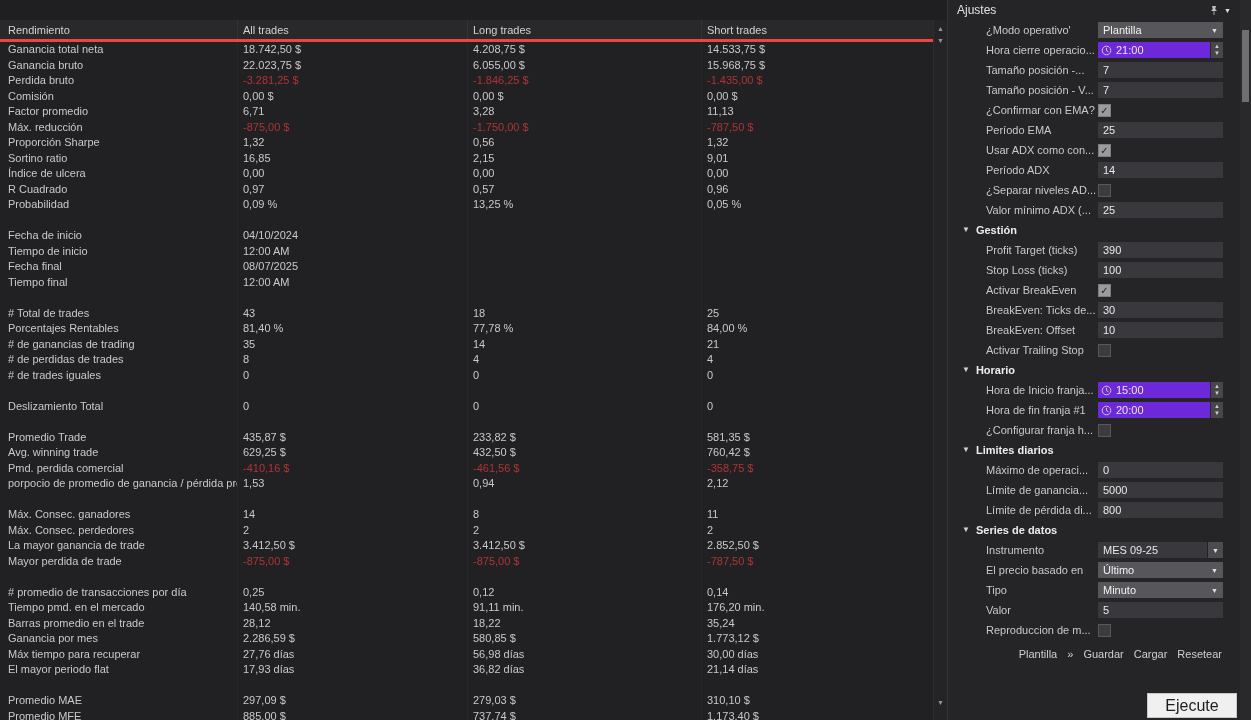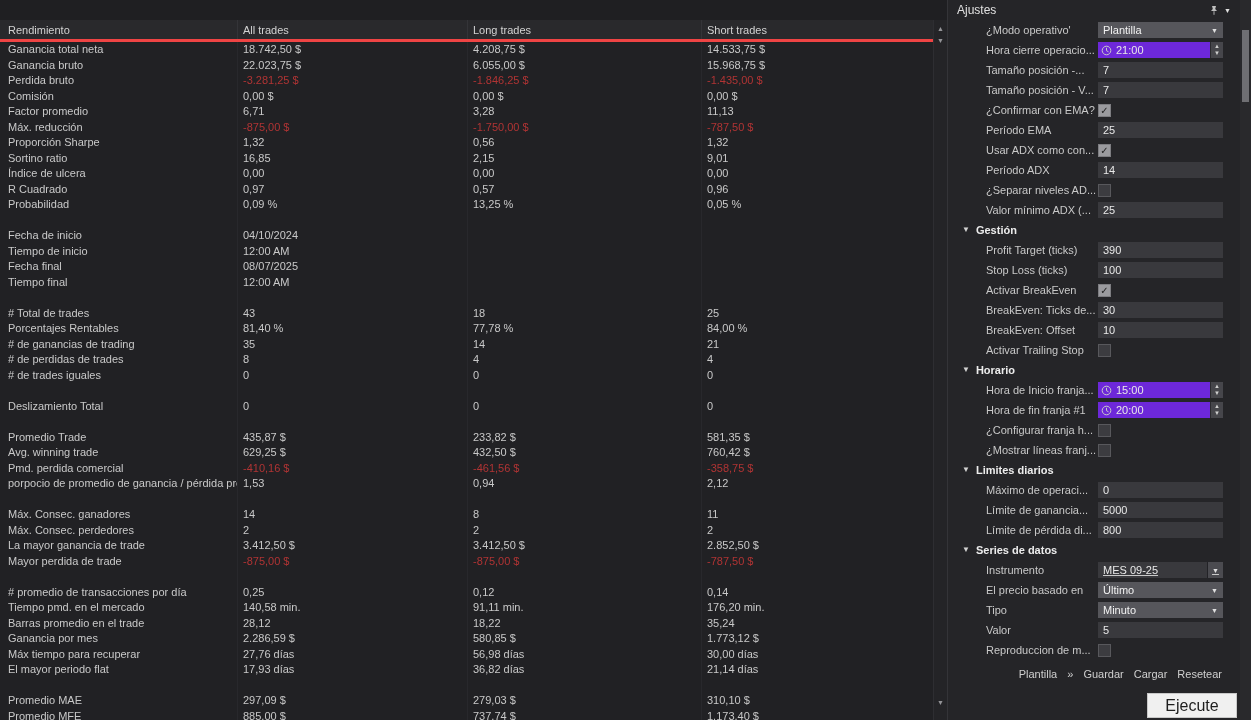--- a/index.html
+++ b/index.html
@@ -54,21 +54,21 @@
   .ctrl { width:125px; height:16px; }
   .dropdown { background:#56565b; color:#f2f2f2; display:flex; align-items:center;
     justify-content:space-between; padding:0 5px; }
   .textbox { background:#39393d; color:#e8e8e8; display:flex; align-items:center; padding:0 5px; }
   .timebox { background:#6d28d9; color:#e8e8e8; display:flex; align-items:center; gap:4px; padding:0 0 0 3px; }
   .timebox svg { flex:0 0 auto; }
   .spin { margin-left:auto; width:13px; height:16px; background:#46464b;
     border-left:1px solid #2a2a2e; display:flex; flex-direction:column;
     align-items:center; justify-content:center; }
   .sarr { font-size:6px; line-height:7px; color:#cfcfcf; }
-  .combo { display:flex;text-decoration:underline; }
+  .combo { display:flex; }
   .combo-main { flex:1; background:#39393d; color:#e8e8e8; display:flex; align-items:center; padding-left:5px; overflow:hidden; }
   .combo-btn { width:16px; background:#4b4b50; border-left:1px solid #232327;
     display:flex; align-items:center; justify-content:center; }
   .checkbox { width:13px; height:13px; background:#3c3c40; border:1px solid #58585c;
     display:flex; align-items:center; justify-content:center; }
   .checkbox.checked { background:#9b9b9f; border:1px solid #7e7e82; }
   .check { color:#1f1f1f; font-size:10px; line-height:11px; }
 
   .panel-footer { margin-top:6px; height:16px; display:flex; align-items:center;
     justify-content:flex-end; gap:10px; padding-right:18px; color:#cfcfcf; }
@@ -517,24 +517,20 @@
           <div class="spin">
             <span class="sarr">▲</span>
             <span class="sarr">▼</span>
           </div>
         </div>
       </div>
       <div class="srow">
         <span class="slabel">¿Configurar franja h...</span>
         <div class="checkbox"></div>
       </div>
-      <div class="srow">
-        <span class="slabel">¿Mostrar líneas franj...</span>
-        <div class="checkbox"></div>
-      </div>
       <div class="srow section">
         <span class="tri">▼</span>
         <span class="seclabel">Limites diarios</span>
       </div>
       <div class="srow">
         <span class="slabel">Máximo de operaci...</span>
         <div class="ctrl textbox">
           <span class="val">0</span>
         </div>
       </div>

